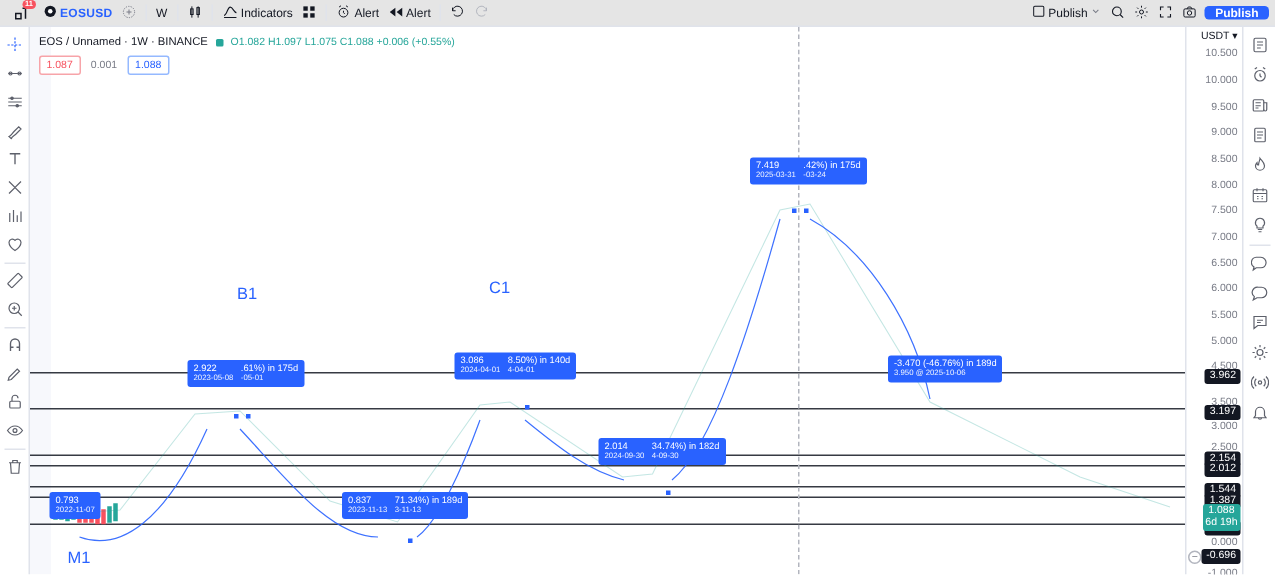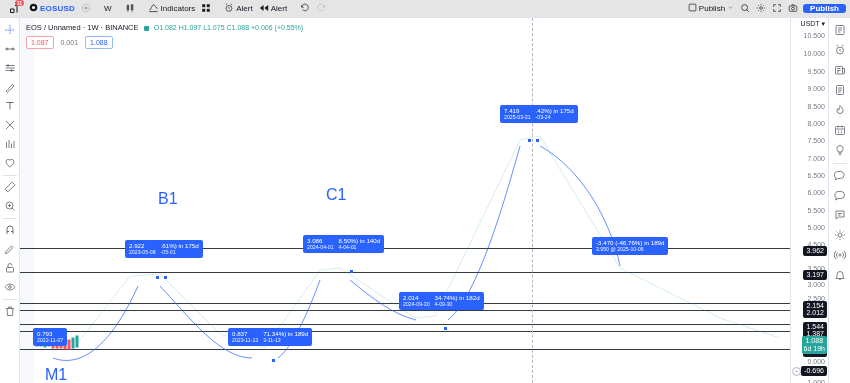--- a/index.html
+++ b/index.html
@@ -167,21 +167,21 @@
     white-space: nowrap;
     cursor: pointer;
     z-index: 20;
     display: flex; gap: 5px;
   }
   .anno .col { display: flex; flex-direction: column; }
   .anno .v1 { font-size: 6.2px; }
   .anno .v2 { font-size: 5.2px; opacity: .92; }
   .txt-label {
     position: absolute; color: #2962ff;
-    font-size: 16px; font-weight: normal; z-index: 15;
+    font-size: 11px; font-weight: normal; z-index: 15;
   }
   svg.overlay { position: absolute; top:0; left:0; width: 770px; height: 365px; pointer-events: none; z-index: 10; }
   svg.candles { position: absolute; top:0; left:0; width: 770px; height: 365px; z-index: 5; }
 </style>
 </head>
 <body>
 
 <div id="app">
 
   <div class="topbar">

